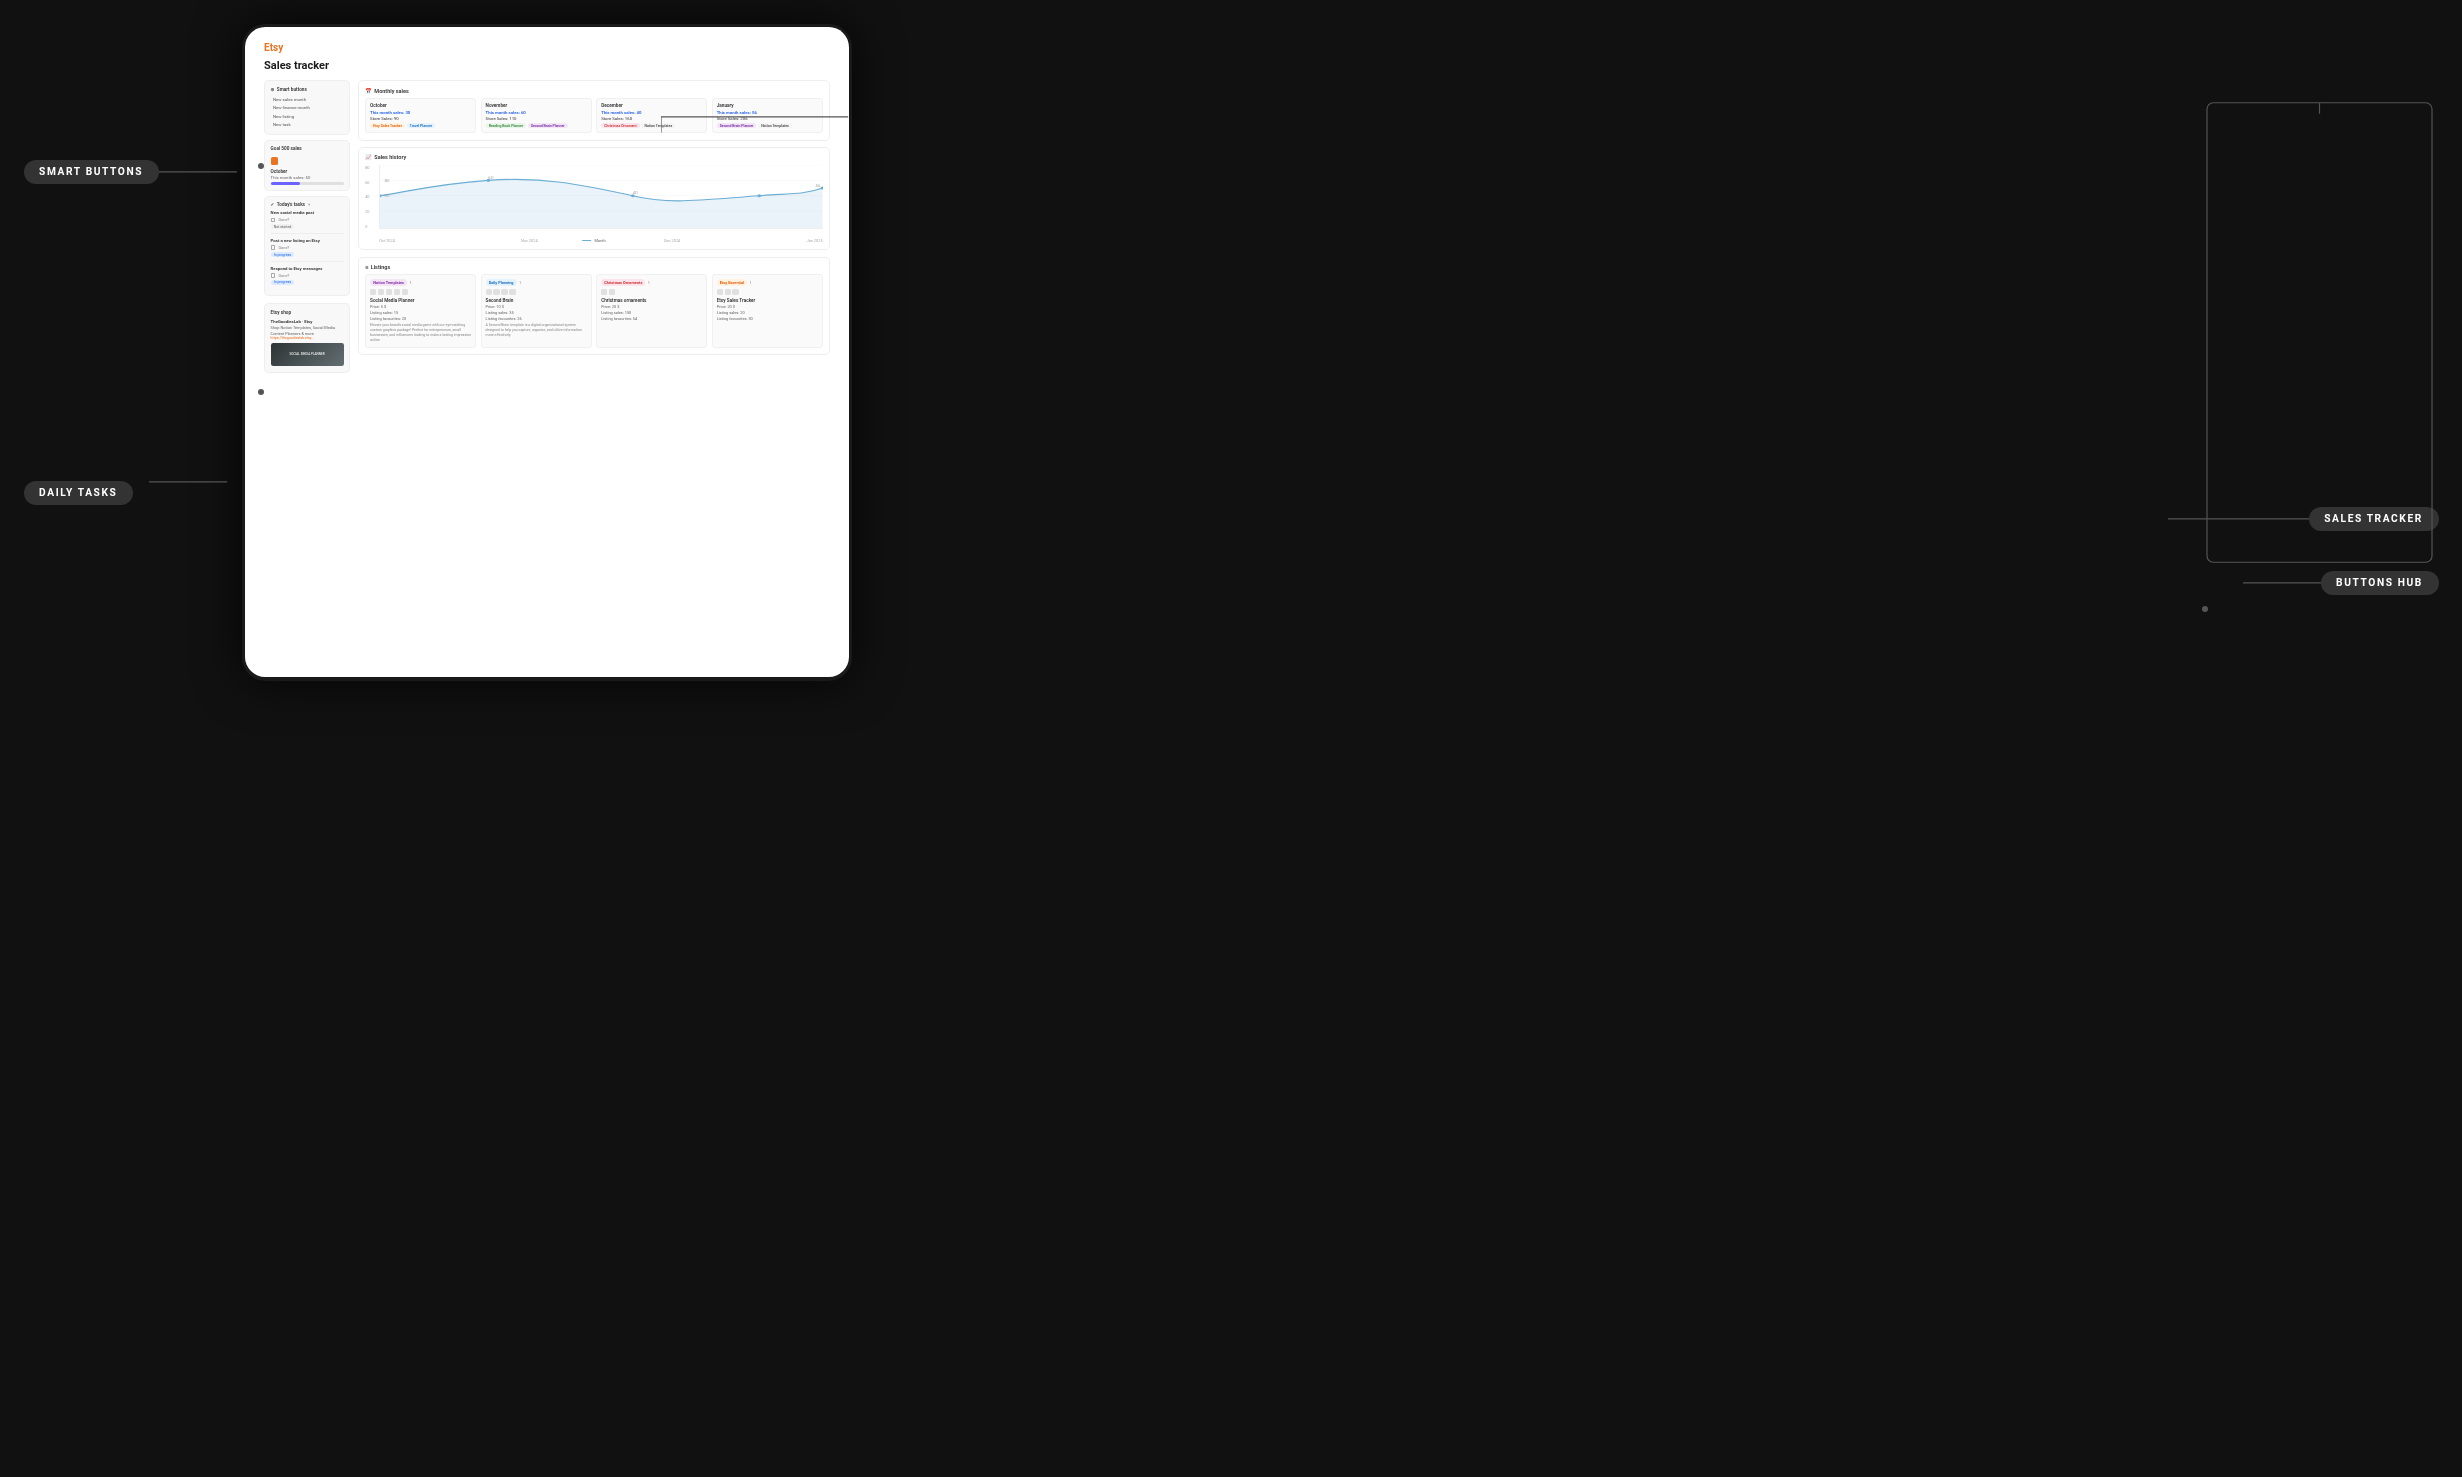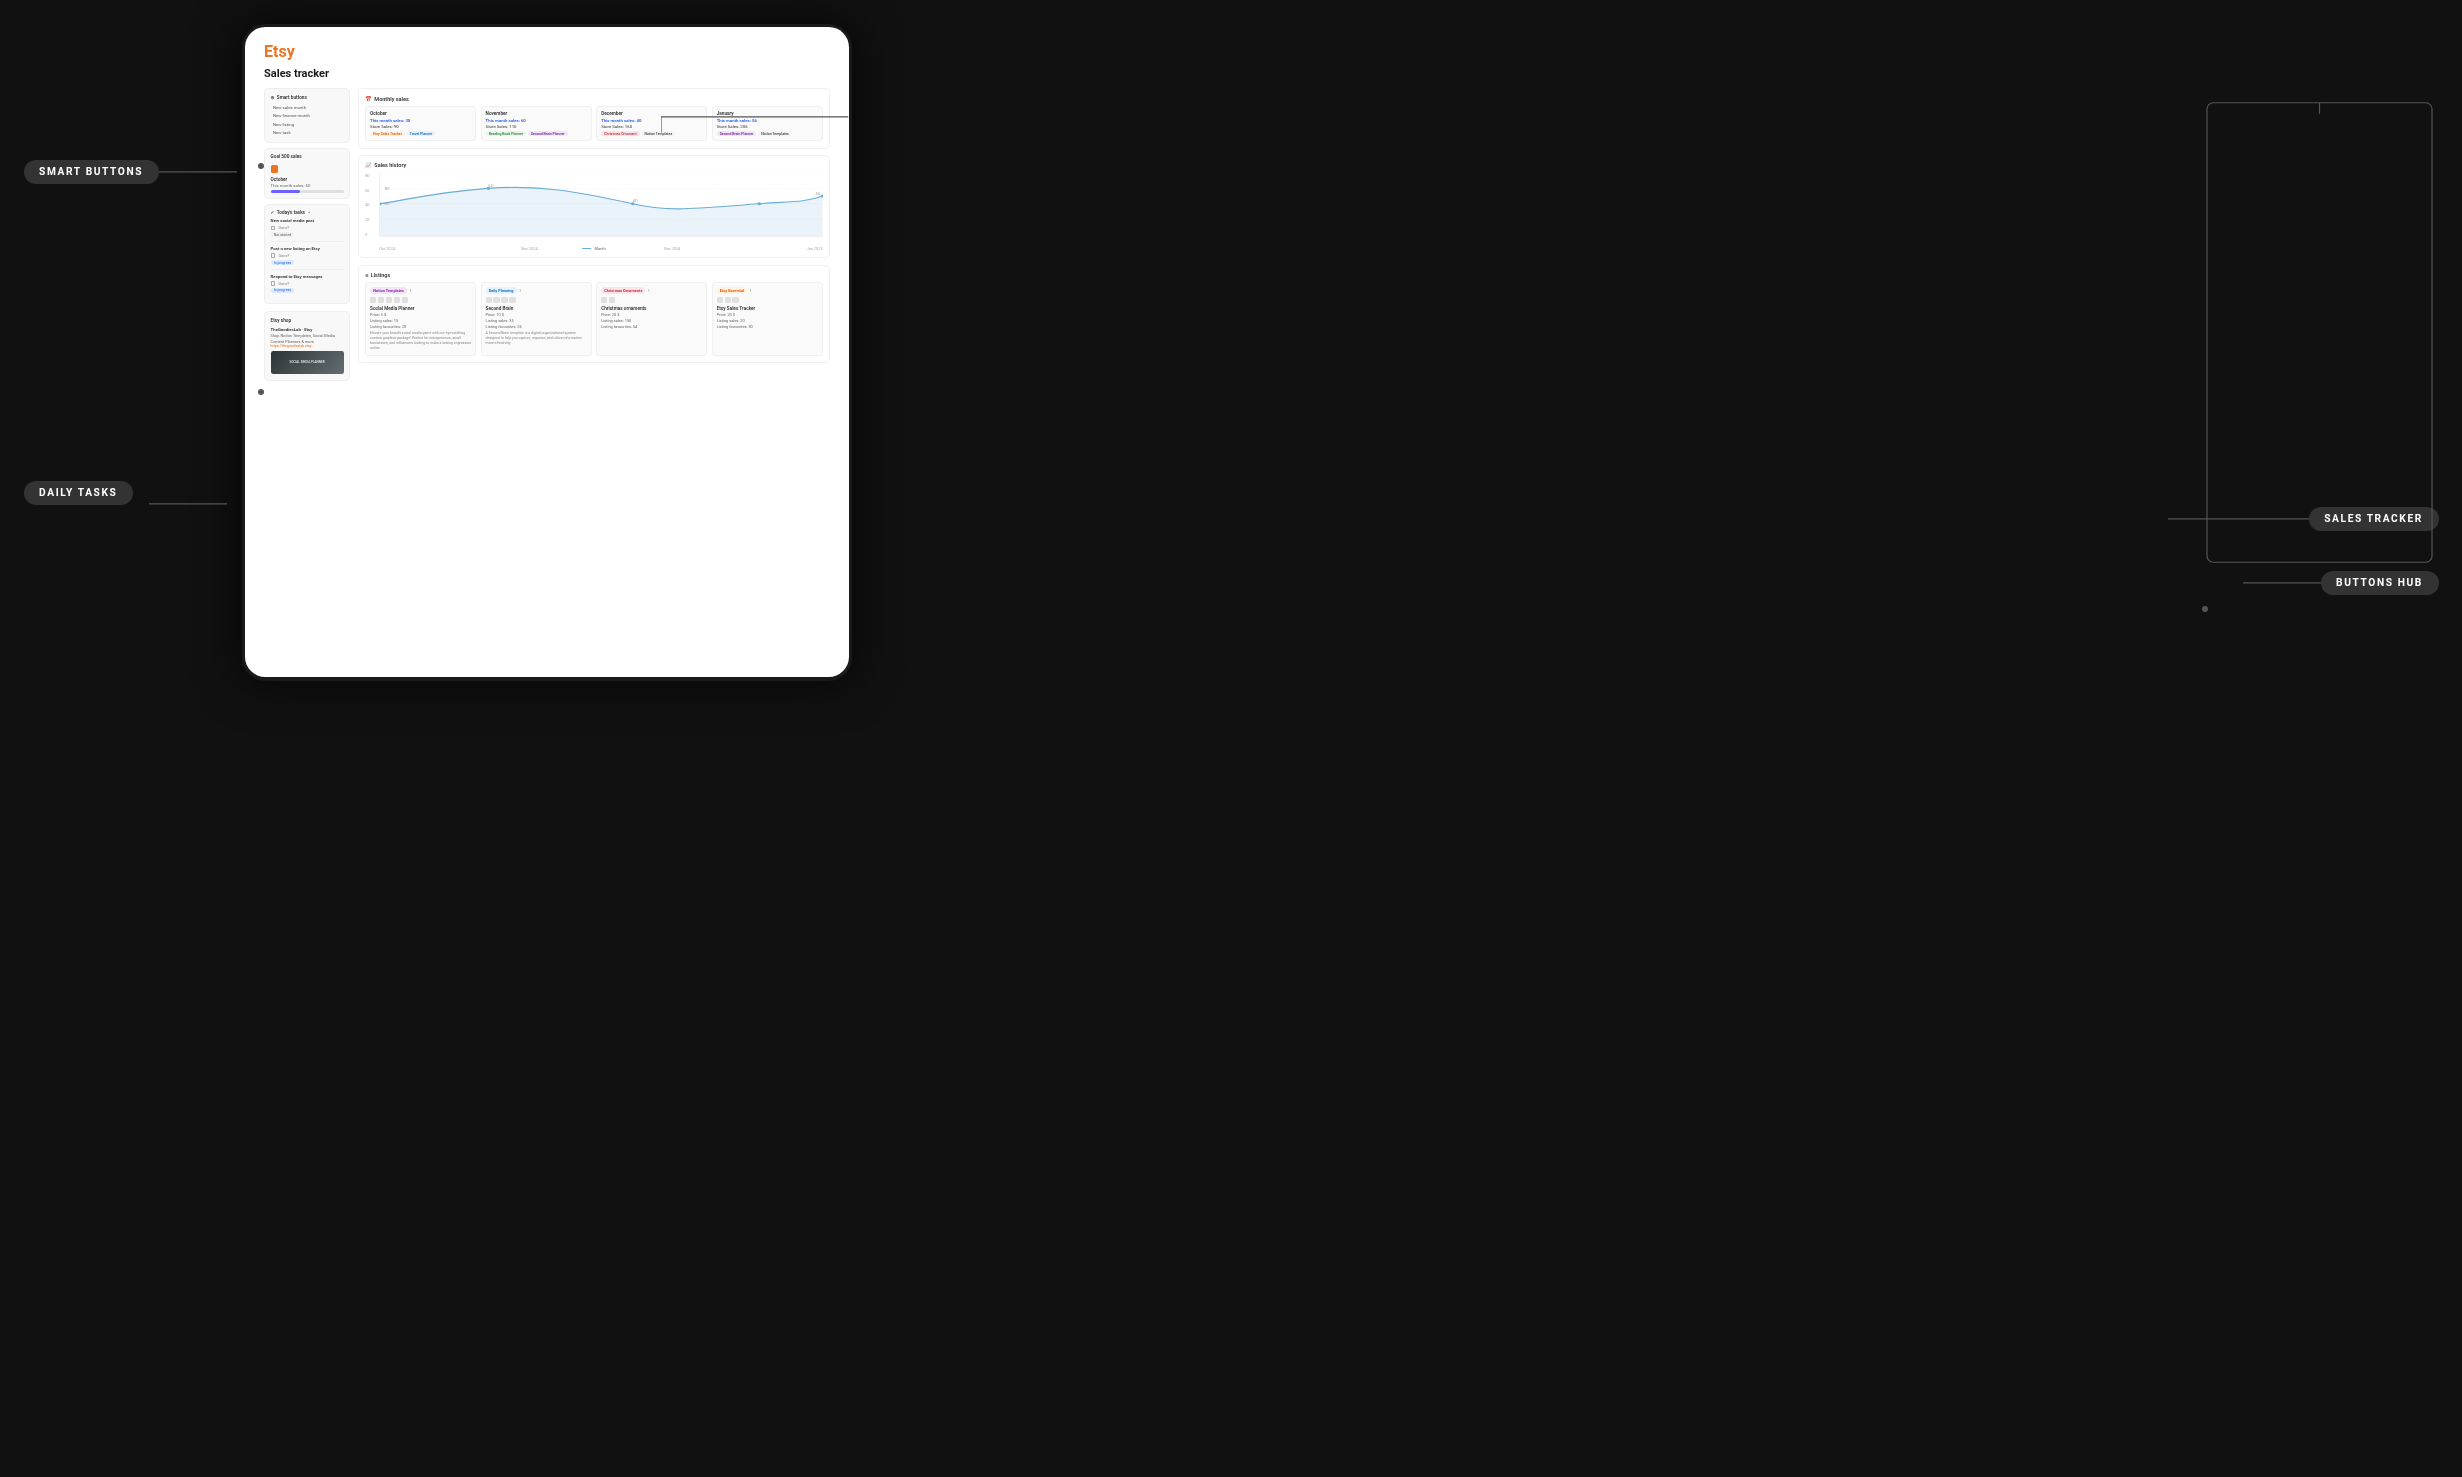--- a/index.html
+++ b/index.html
@@ -37,21 +37,21 @@
     .notion-content {
       width: 100%;
       height: 100%;
       overflow: hidden;
       padding: 15.6px 19px;
       font-size: 5.5px;
     }
 
     .etsy-logo {
       color: #E97424;
-      font-size: 16px;
+      font-size: 10px;
       font-weight: 700;
       margin-bottom: 6.3px;
     }
 
     .page-title {
       font-size: 11px;
       font-weight: 700;
       color: #1a1a1a;
       margin-bottom: 7.8px;
     }
@@ -364,21 +364,21 @@
       align-items: center;
       gap: 0;
     }
 
     
     .ann-daily-tasks {
       position: absolute;
       left: 23.5px;
       top: 481px;
       display: flex;
-      align-items: flex-end;
+      align-items: flex-start;
       gap: 16px;
     }
 
     
     .checkbox {
       display: inline-block;
       width: 4.7px;
       height: 4.7px;
       border: 0.8px solid #aaa;
       border-radius: 0.8px;

